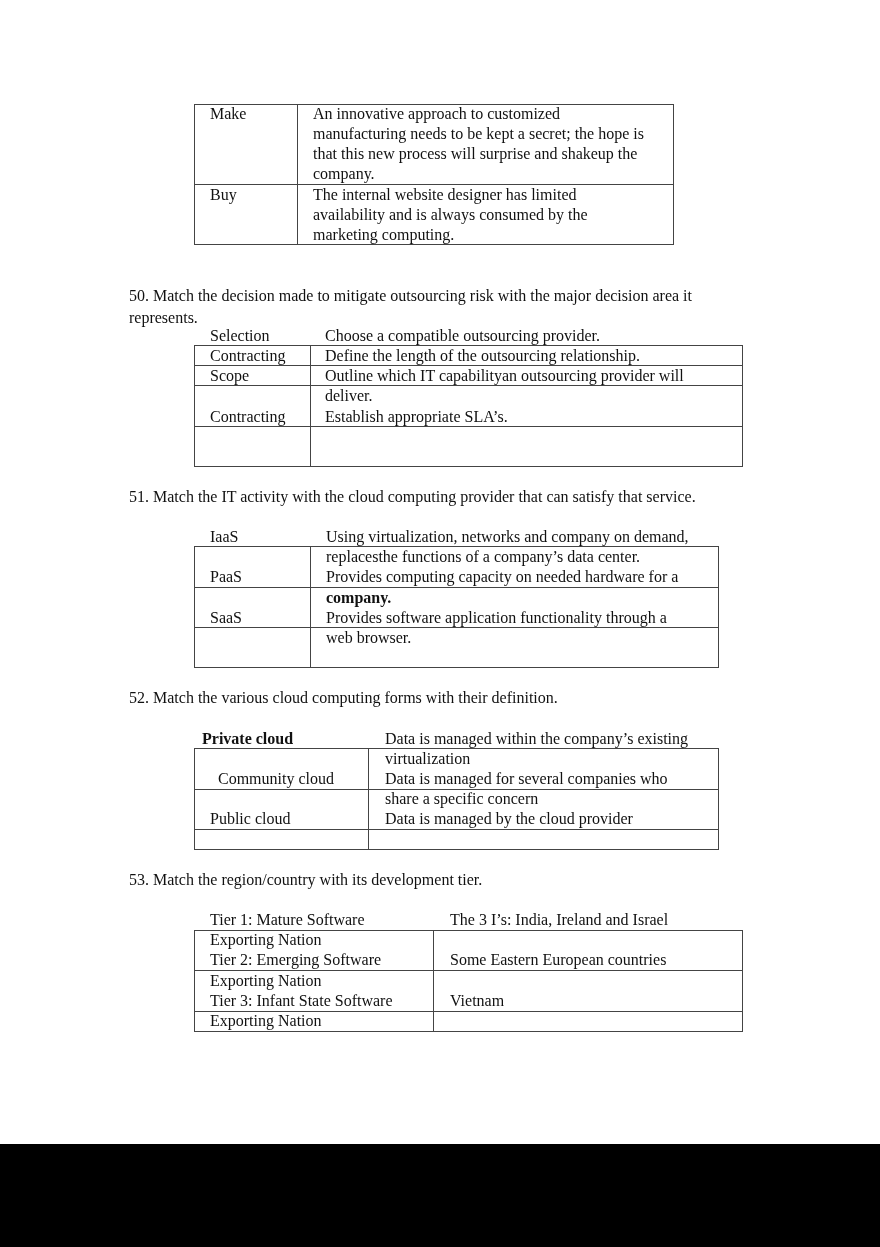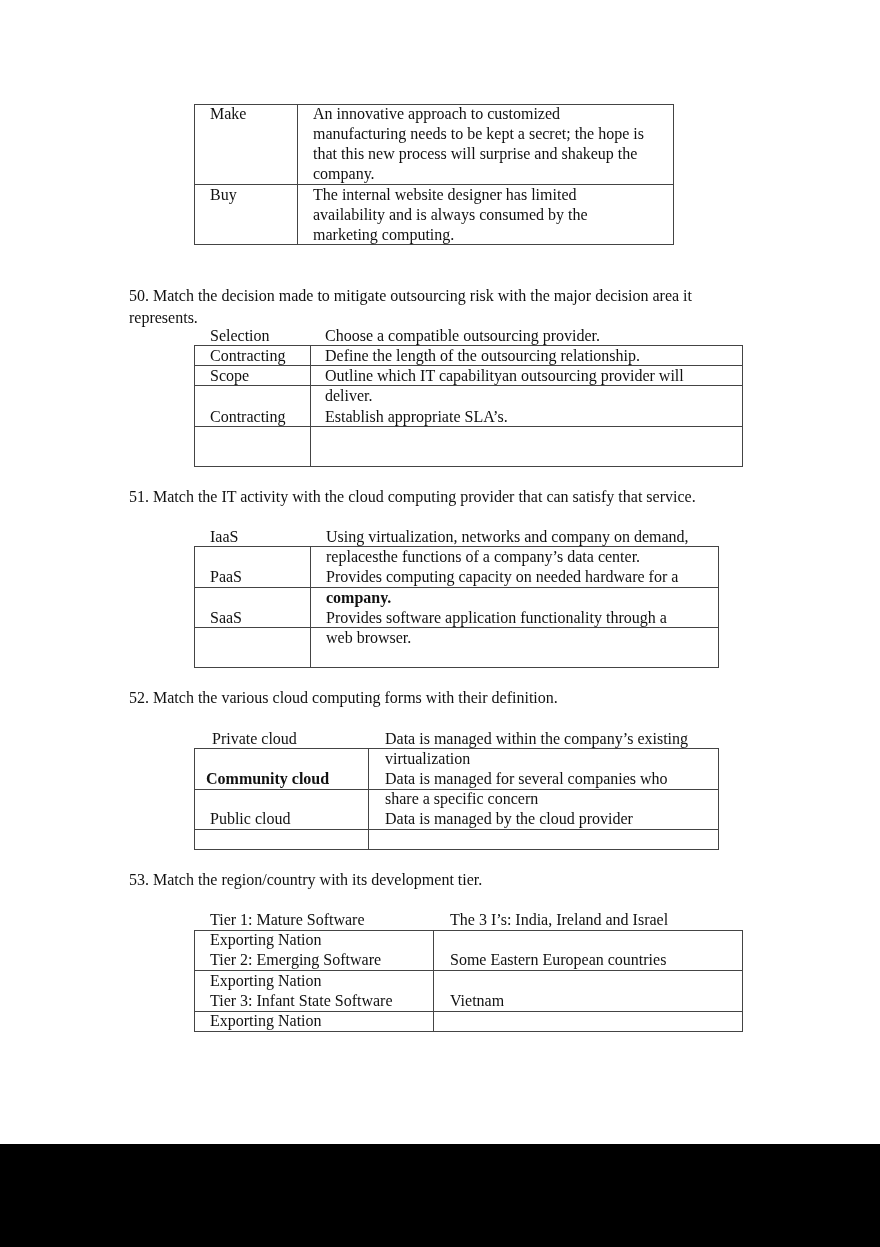--- a/index.html
+++ b/index.html
@@ -70,22 +70,22 @@
   <div class="t" style="left:326px; top:608px;">Provides software application functionality through a</div>
   <div class="t" style="left:326px; top:628px;">web browser.</div>
 
   <div class="t" style="left:129px; top:688px;">52. Match the various cloud computing forms with their definition.</div>
 
   <div class="box" style="left:194px; top:748px; width:525px; height:102px;"></div>
   <div class="vl" style="left:368px; top:748px; height:102px;"></div>
   <div class="hl" style="left:194px; top:789px; width:525px;"></div>
   <div class="hl" style="left:194px; top:829px; width:525px;"></div>
 
-  <div class="t" style="left:212px; top:729px;">Private cloud</div>
-  <div class="t" style="left:206px; top:769px;font-weight:bold;">Community cloud</div>
+  <div class="t" style="left:202px; top:729px;font-weight:bold;">Private cloud</div>
+  <div class="t" style="left:218px; top:769px;">Community cloud</div>
   <div class="t" style="left:210px; top:809px;">Public cloud</div>
 
   <div class="t" style="left:385px; top:729px;">Data is managed within the company’s existing</div>
   <div class="t" style="left:385px; top:749px;">virtualization</div>
   <div class="t" style="left:385px; top:769px;">Data is managed for several companies who</div>
   <div class="t" style="left:385px; top:789px;">share a specific concern</div>
   <div class="t" style="left:385px; top:809px;">Data is managed by the cloud provider</div>
 
   <div class="t" style="left:129px; top:870px;">53. Match the region/country with its development tier.</div>
 

